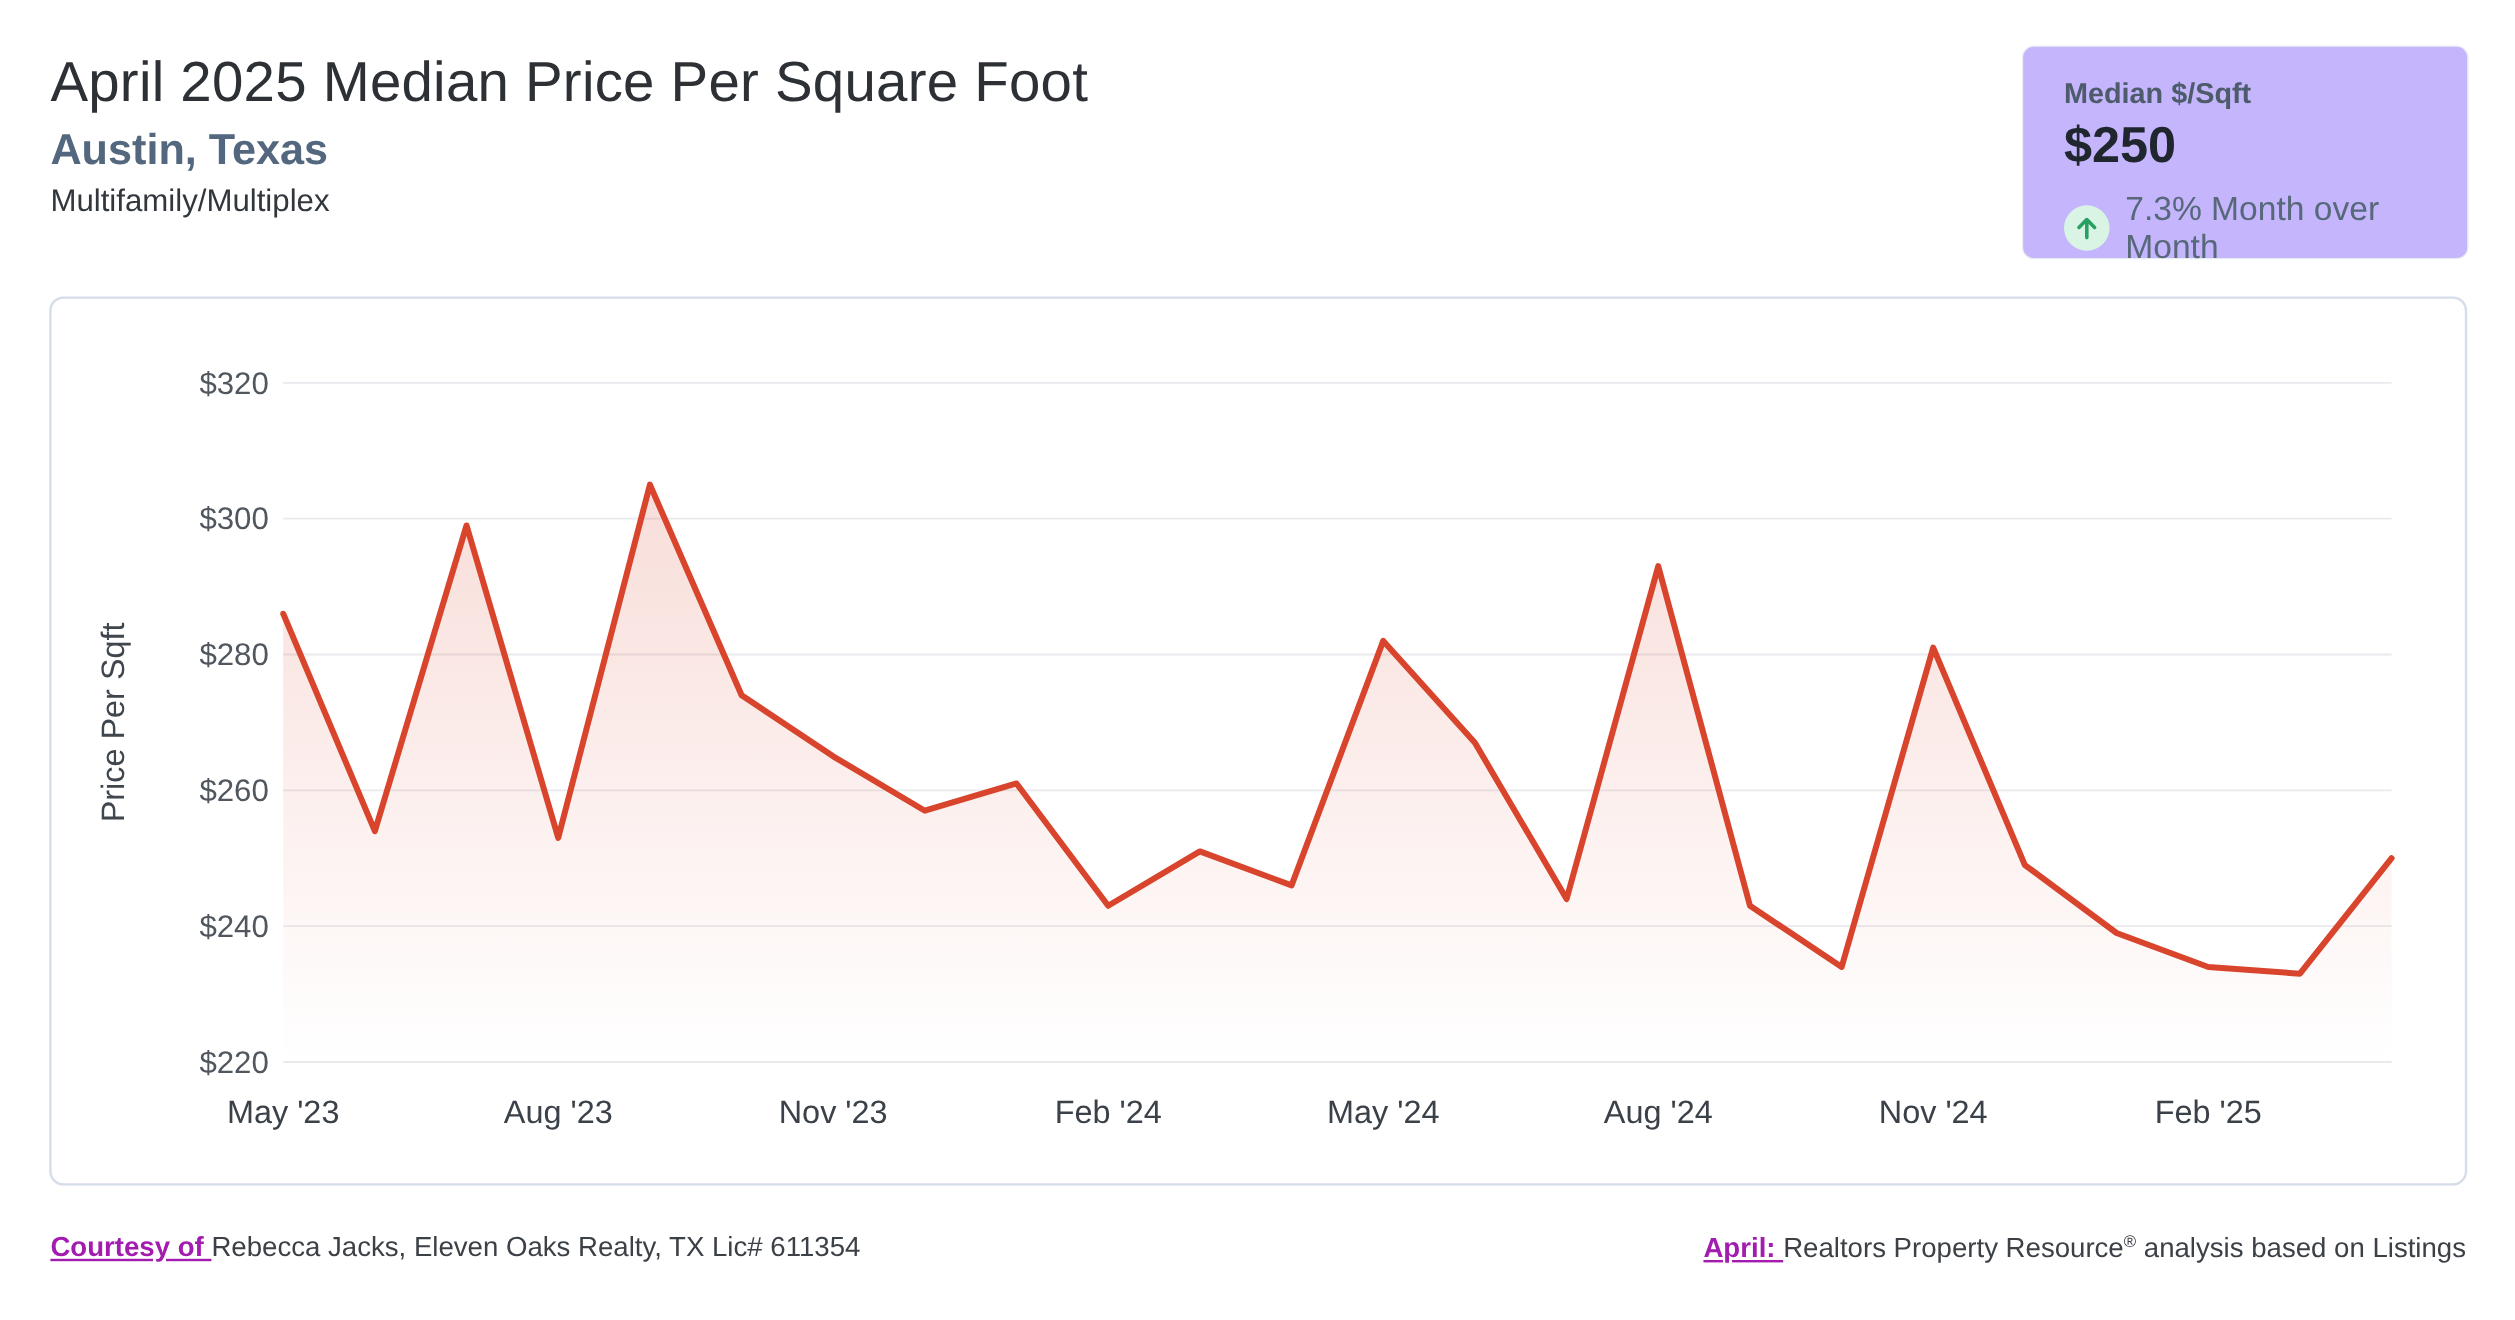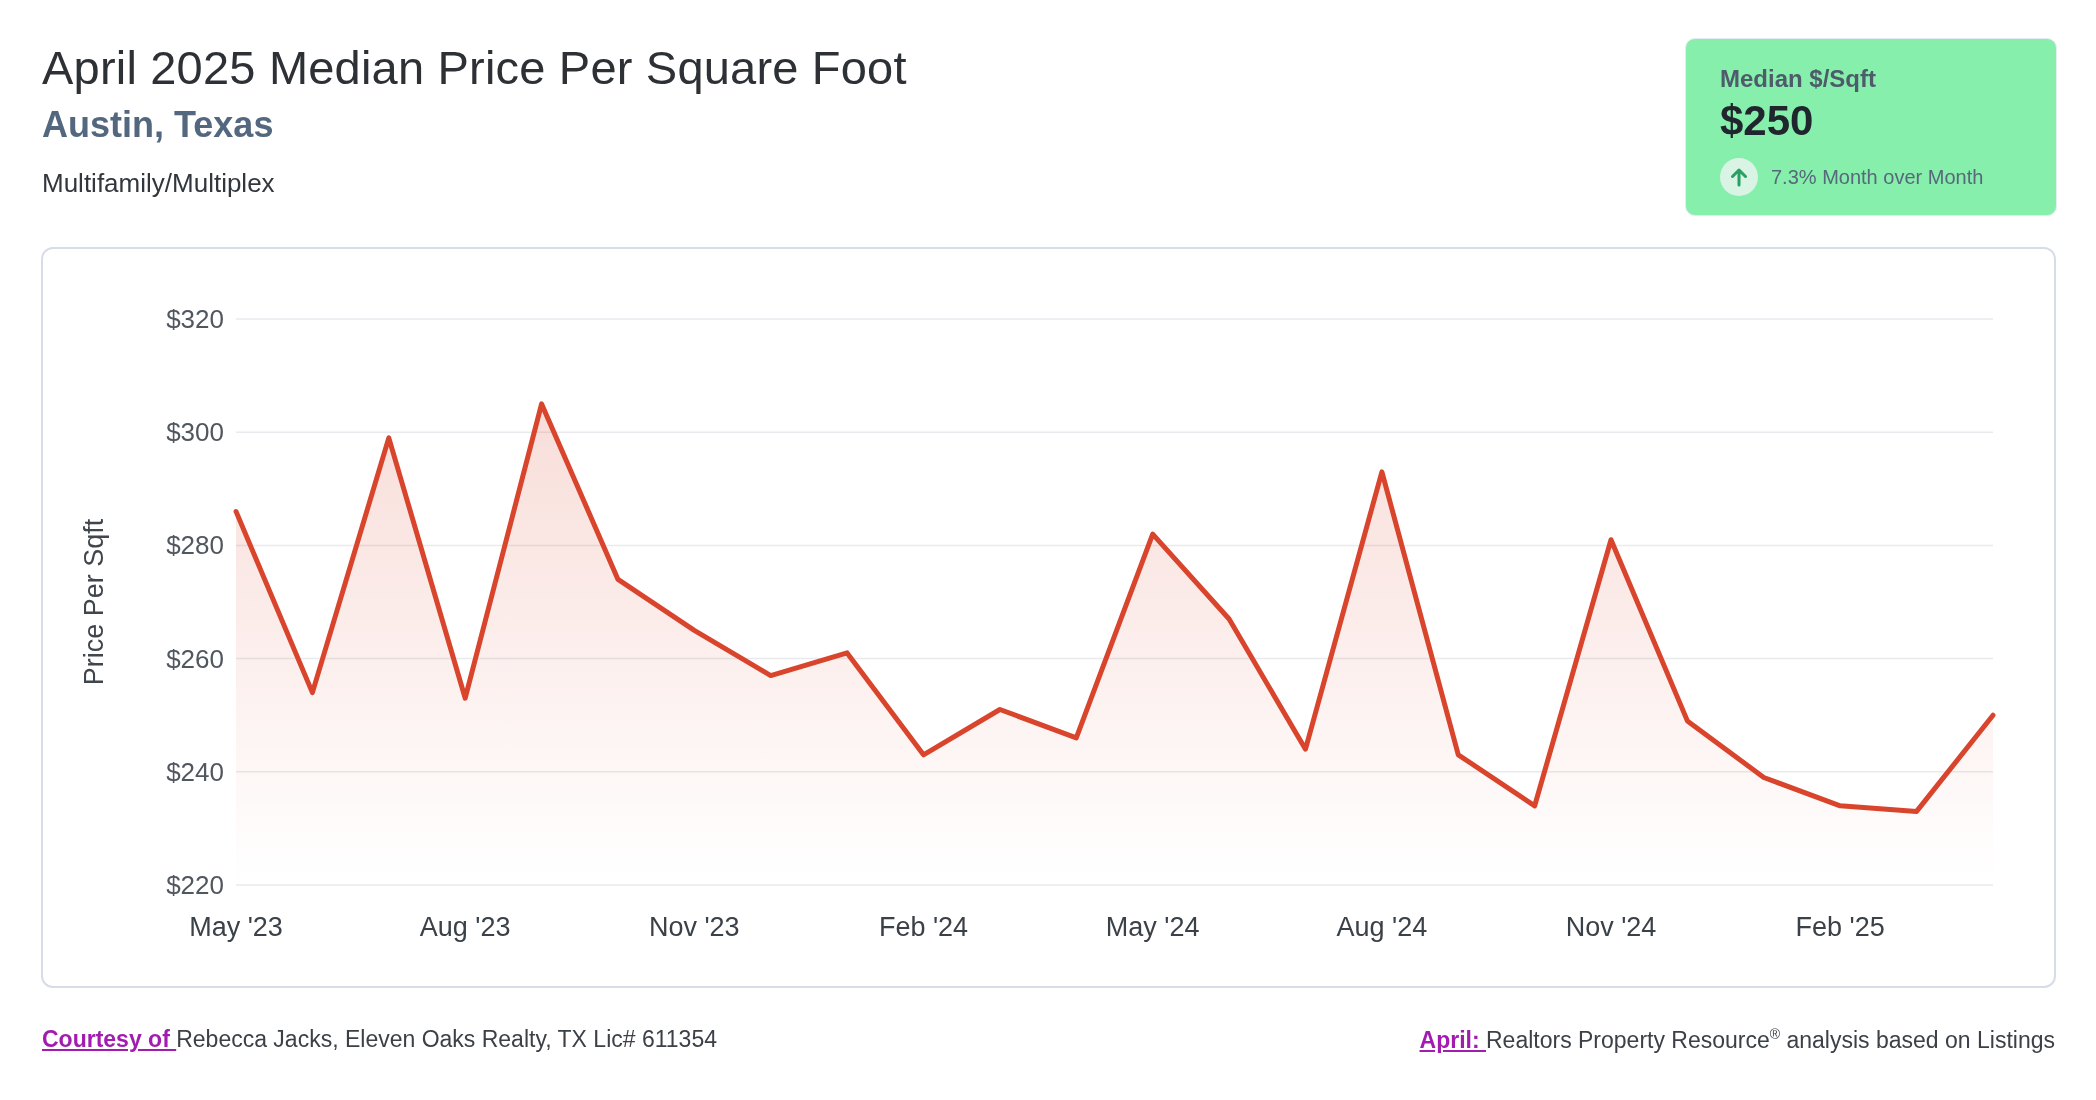--- a/index.html
+++ b/index.html
@@ -11,35 +11,35 @@
   .page-title{
     position:absolute;left:42px;top:40px;
     font-size:47px;font-weight:normal;color:#2d3136;letter-spacing:.2px;
   }
   .page-location{
     position:absolute;left:42px;top:104px;
     font-size:36px;font-weight:bold;color:#53687f;
   }
   .page-proptype{
     position:absolute;left:42px;top:152px;
-    font-size:26px;color:#31373d;margin-top:16px;
+    font-size:26px;color:#31373d;
   }
   .stat-card{
     position:absolute;left:1685px;top:38px;width:372px;height:178px;
-    background:#86efac;border:1px solid #e7ebf2;border-radius:10px;
+    background:#c4b5fd;border:1px solid #e7ebf2;border-radius:10px;
     box-sizing:border-box;padding:26px 20px 0 34px;
   }
   .stat-label{font-size:24px;font-weight:bold;color:#4d5b6b;}
   .stat-value{font-size:42px;font-weight:bold;color:#20262d;margin-top:4px;}
   .stat-trend{display:flex;align-items:center;gap:13px;margin-top:13px;}
   .trend-circle{
     width:38px;height:38px;border-radius:50%;background:#d9f3e5;
     display:flex;align-items:center;justify-content:center;flex:0 0 auto;
   }
-  .stat-change{font-size:20px;color:#57687a;}
+  .stat-change{font-size:28px;color:#57687a;}
   .chart-panel{
     position:absolute;left:41px;top:247px;width:2015px;height:741px;
     background:#ffffff;border:2px solid #d6dde9;border-radius:12px;
     box-sizing:border-box;overflow:hidden;
   }
   .chart-panel svg{position:absolute;left:0;top:0;}
   svg text{font-family:"Liberation Sans", sans-serif;}
   .footer-left{
     position:absolute;left:42px;top:1026px;font-size:23px;color:#3c4147;
   }

